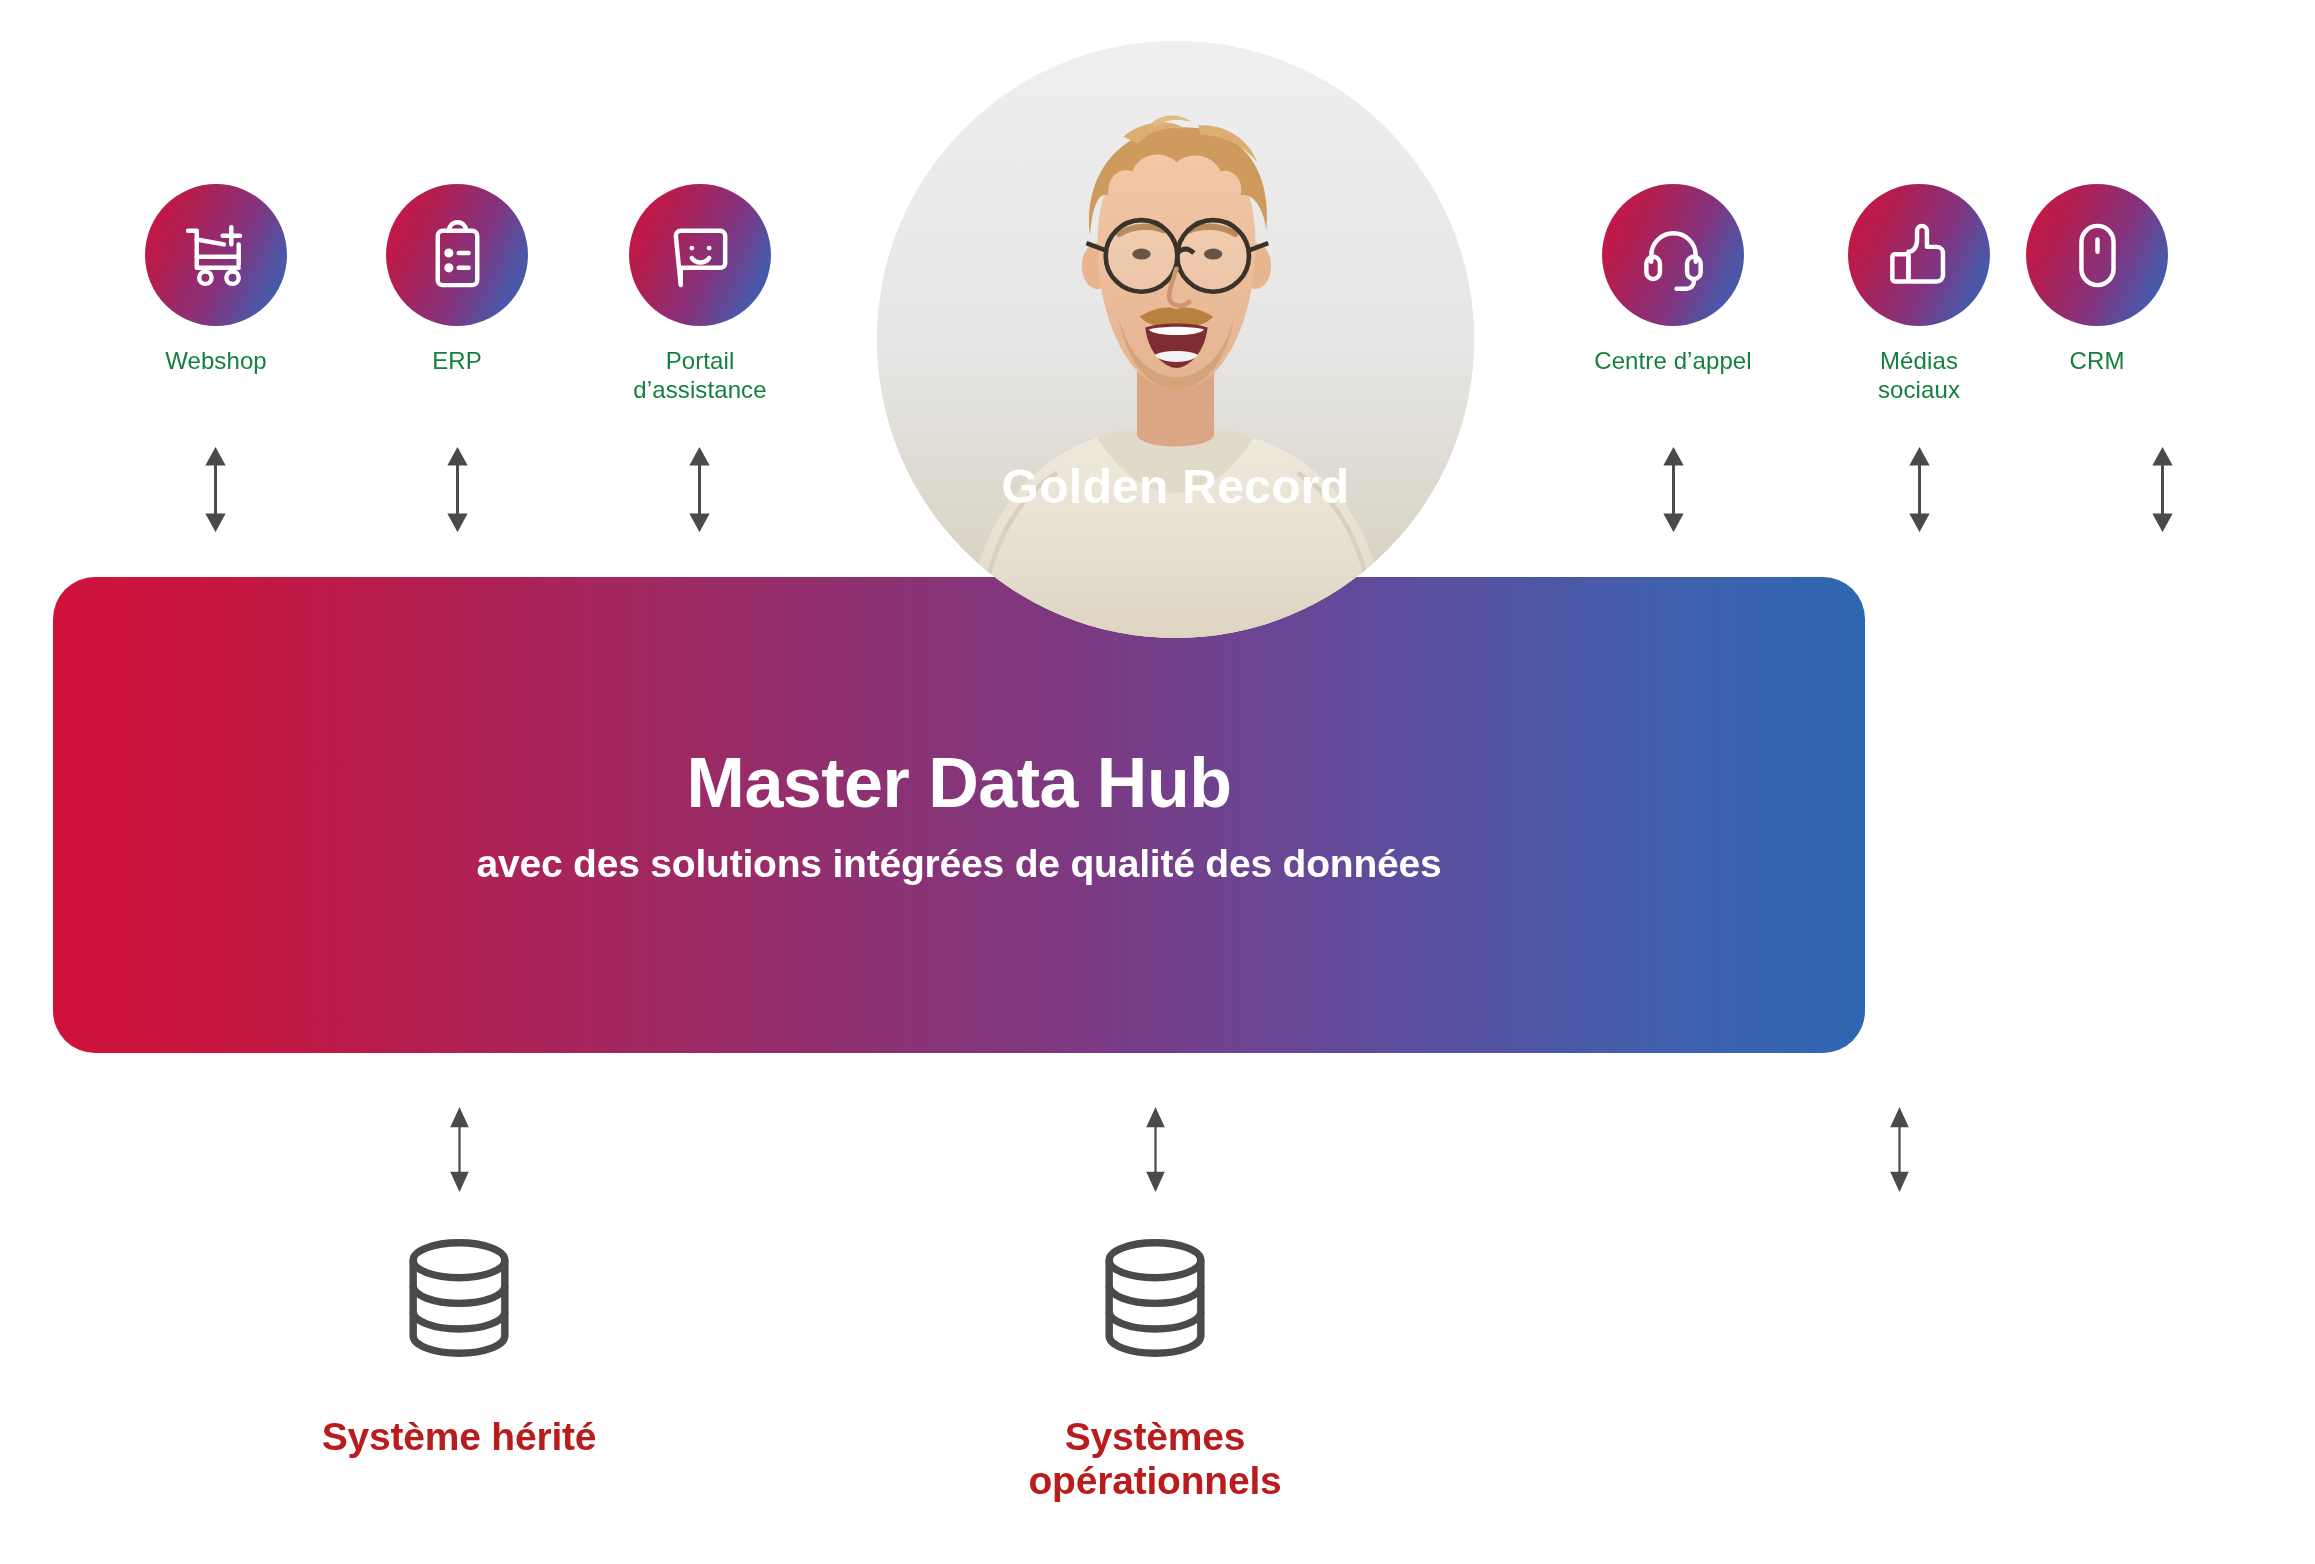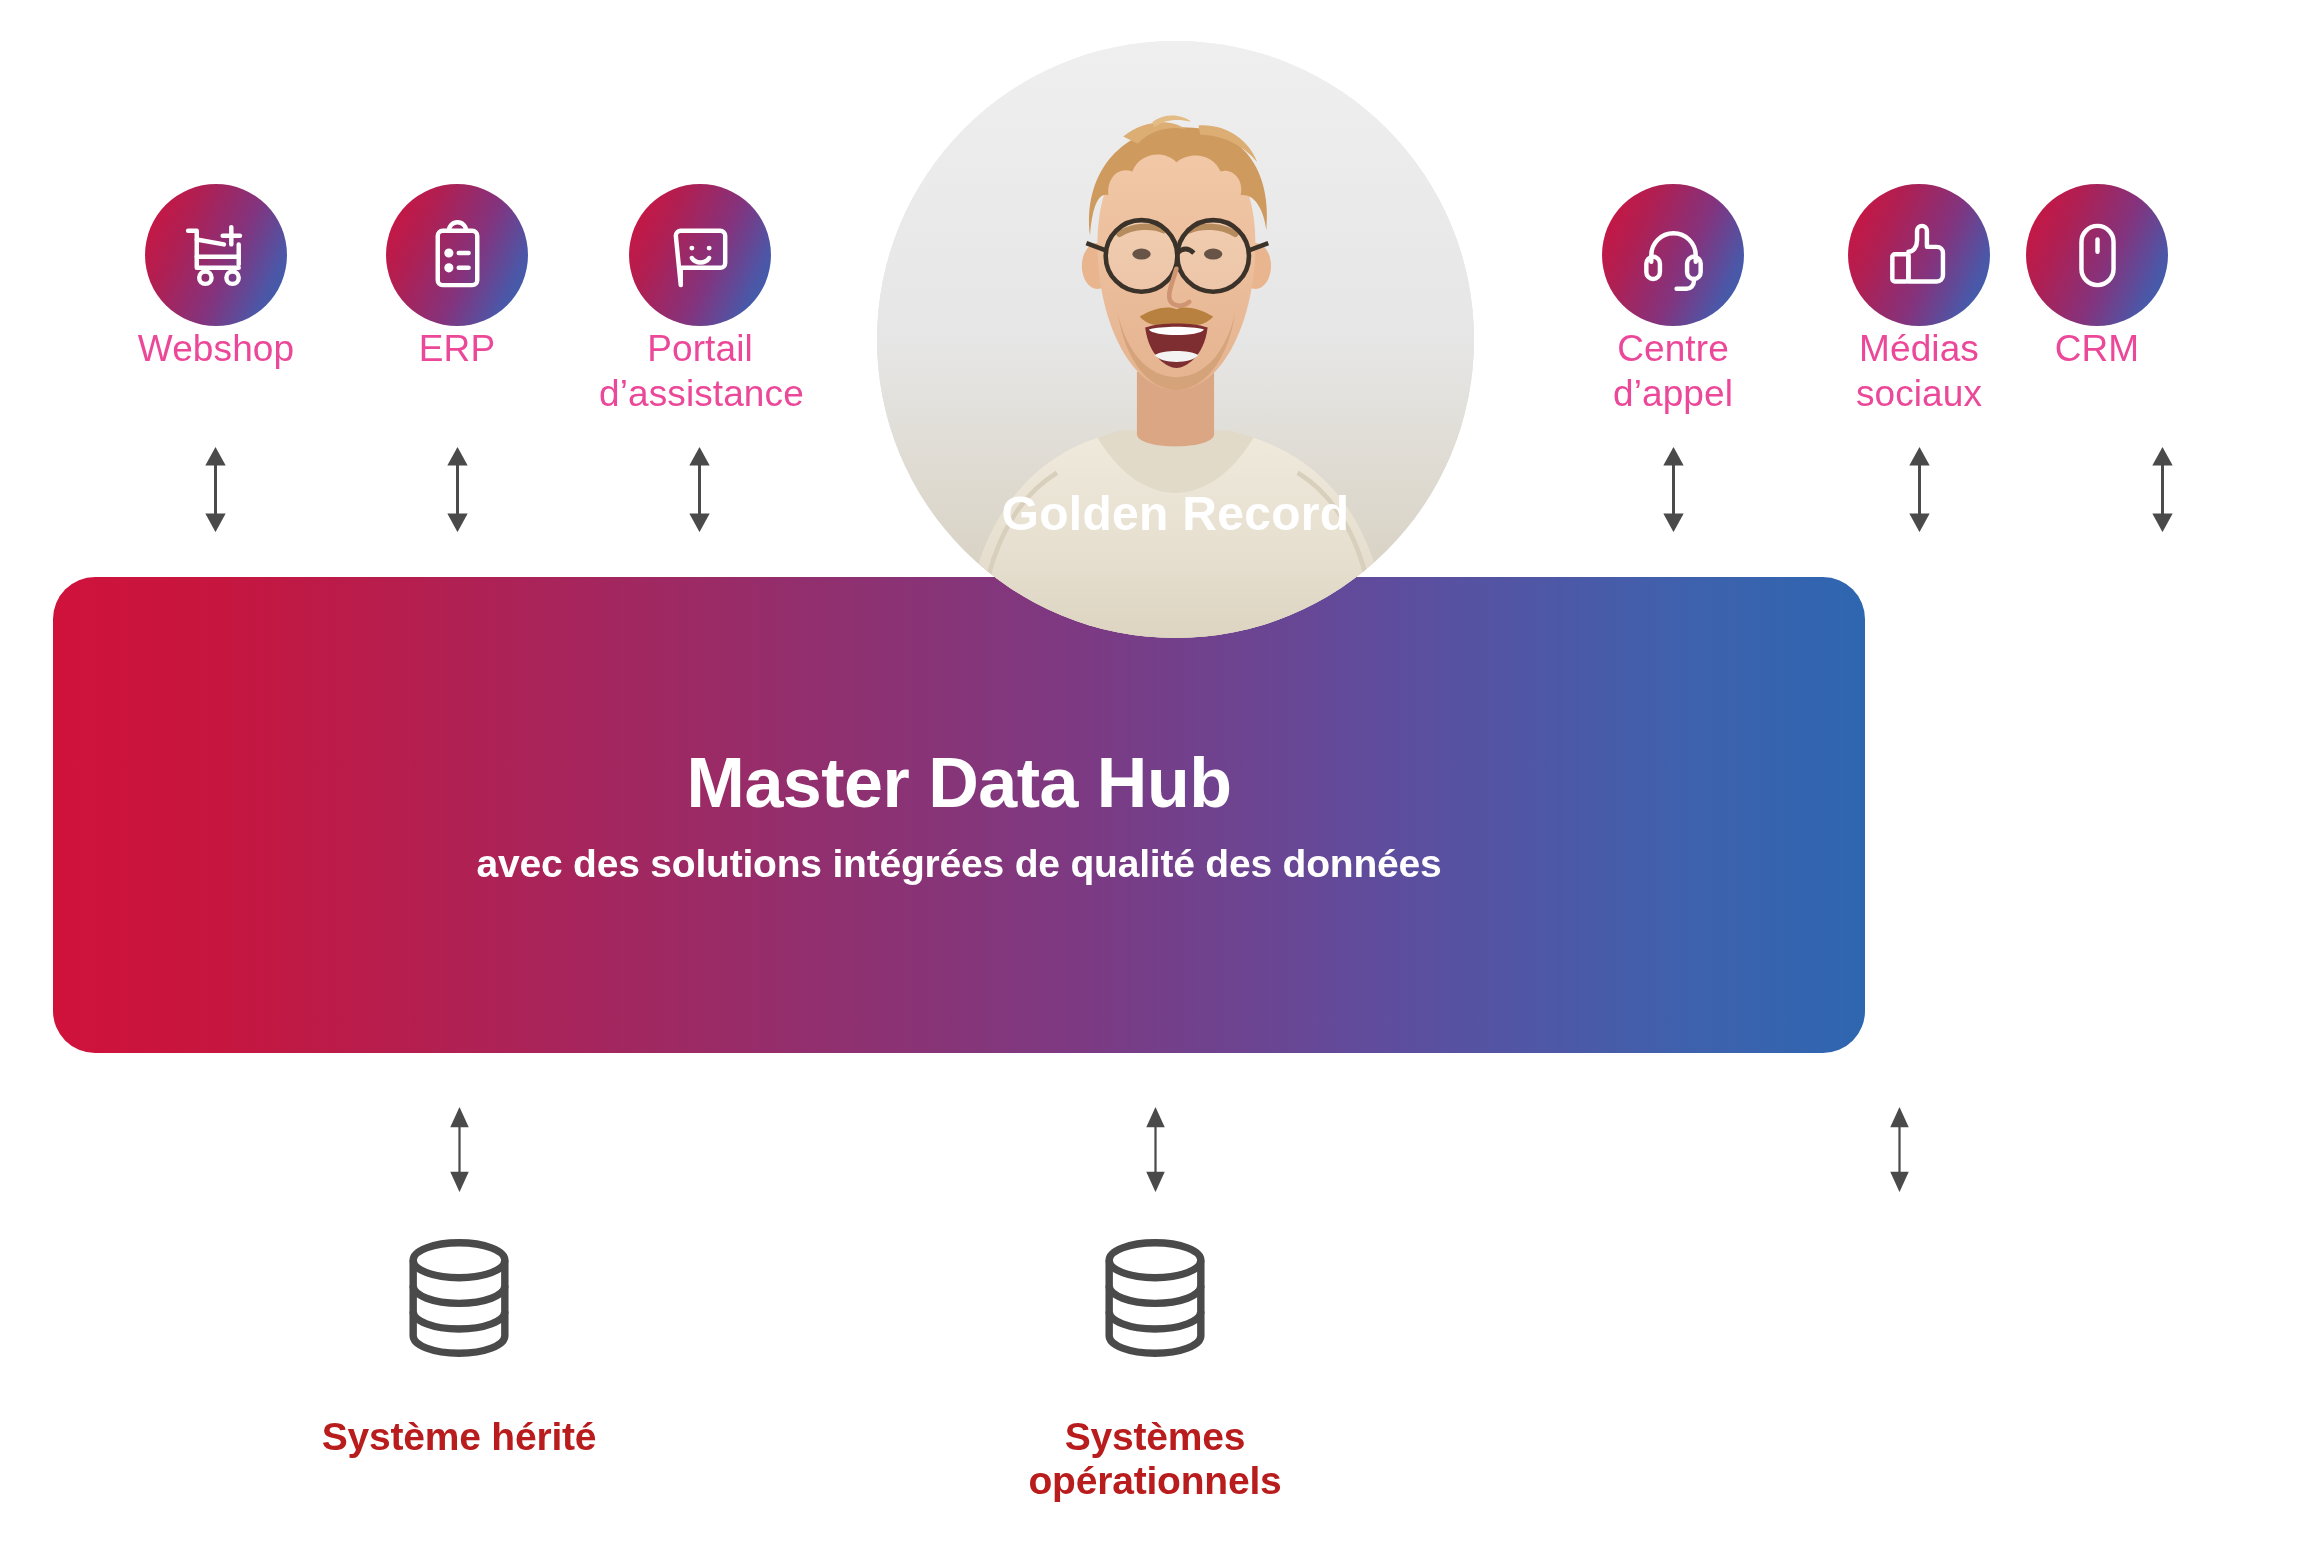--- a/index.html
+++ b/index.html
@@ -37,24 +37,25 @@
     display: flex;
     align-items: center;
     justify-content: center;
   }
   .node .bubble svg {
     width: 79px;
     height: 79px;
     display: block;
   }
   .node .caption {
-    font-size: 37px;
+    margin-top: 20px;
+    font-size: 24px;
     font-weight: 300;
     line-height: 1.22;
-    color: #ec4899;
+    color: #15803d;
     letter-spacing: 0.1px;
     white-space: pre-line;
   }
 
   
   .darrow {
     position: absolute;
     width: 37px;
   }
   .darrow svg { display: block; width: 37px; }
@@ -79,21 +80,20 @@
     position: absolute;
     left: 0;
     right: 0;
     top: 418px;
     text-align: center;
     font-size: 48px;
     font-weight: bold;
     color: #ffffff;
     letter-spacing: 0.3px;
     z-index: 4;
-    margin-top: 27px;
   }
 
   
   #hub {
     position: absolute;
     left: 53px;
     top: 577px;
     width: 1812px;
     height: 476px;
     border-radius: 42px;

